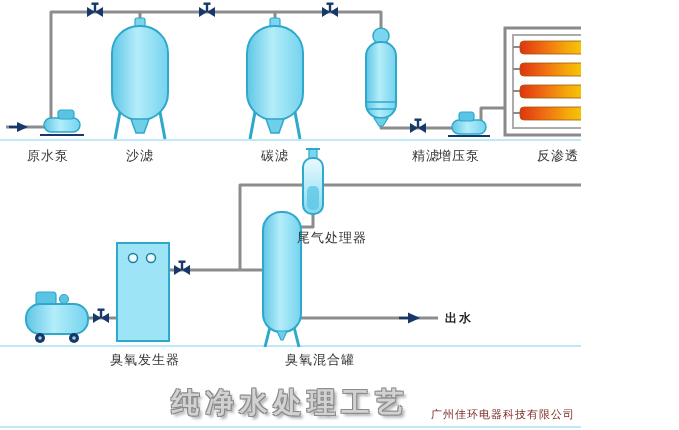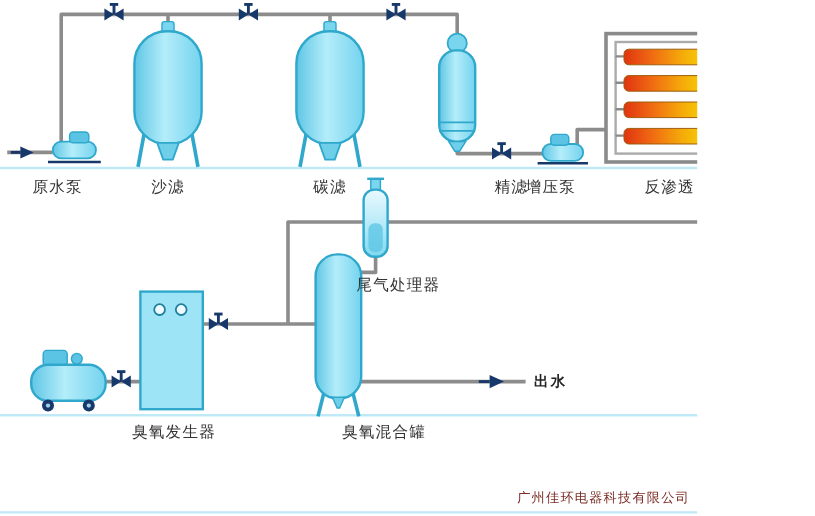--- a/index.html
+++ b/index.html
@@ -189,15 +189,16 @@
 <div class="eq-label" style="left:126px;top:147px;">沙滤</div>
 <div class="eq-label" style="left:261px;top:147px;">碳滤</div>
 <div class="eq-label" style="left:367px;top:147px;margin-left:45px;">精滤</div>
 <div class="eq-label" style="left:438px;top:147px;">增压泵</div>
 <div class="eq-label" style="left:537px;top:147px;">反渗透</div>
 <div class="eq-label" style="left:297px;top:229px;text-align:center;">尾气处理器</div>
 <div class="eq-label" style="left:110px;top:351px;">臭氧发生器</div>
 <div class="eq-label" style="left:249px;top:351px;margin-left:36px;">臭氧混合罐</div>
 <div class="outlet-label" style="left:445px;top:310px;">出水</div>
 
+<div class="diagram-title">纯净水处理工艺</div>
 <div class="company">广州佳环电器科技有限公司</div>
 
 </div>
 
 </body></html>

